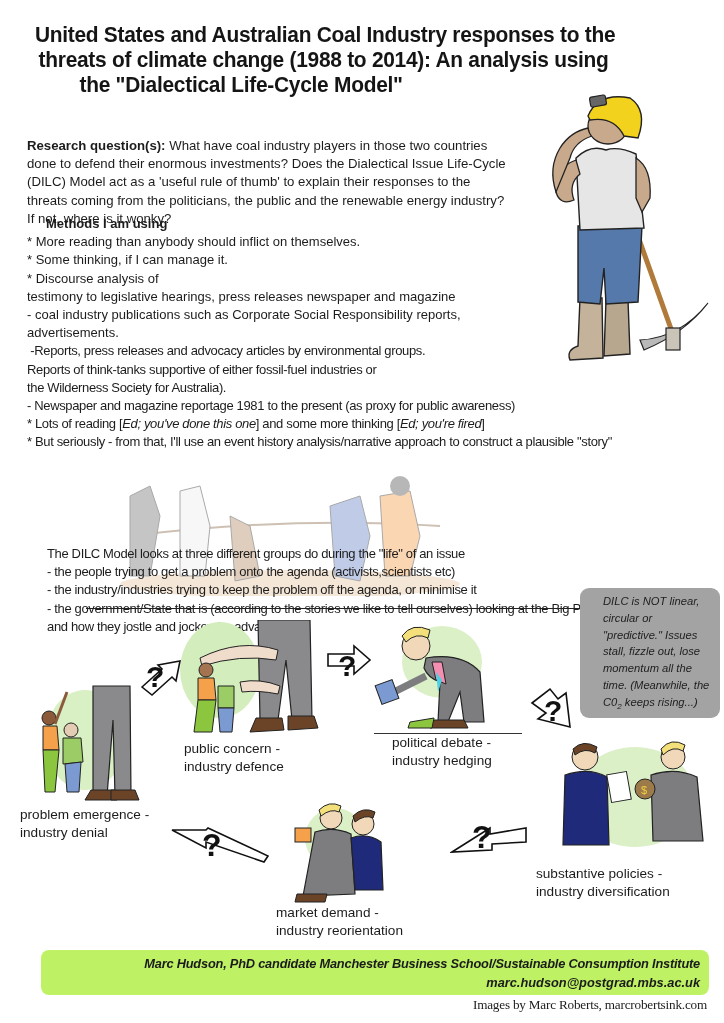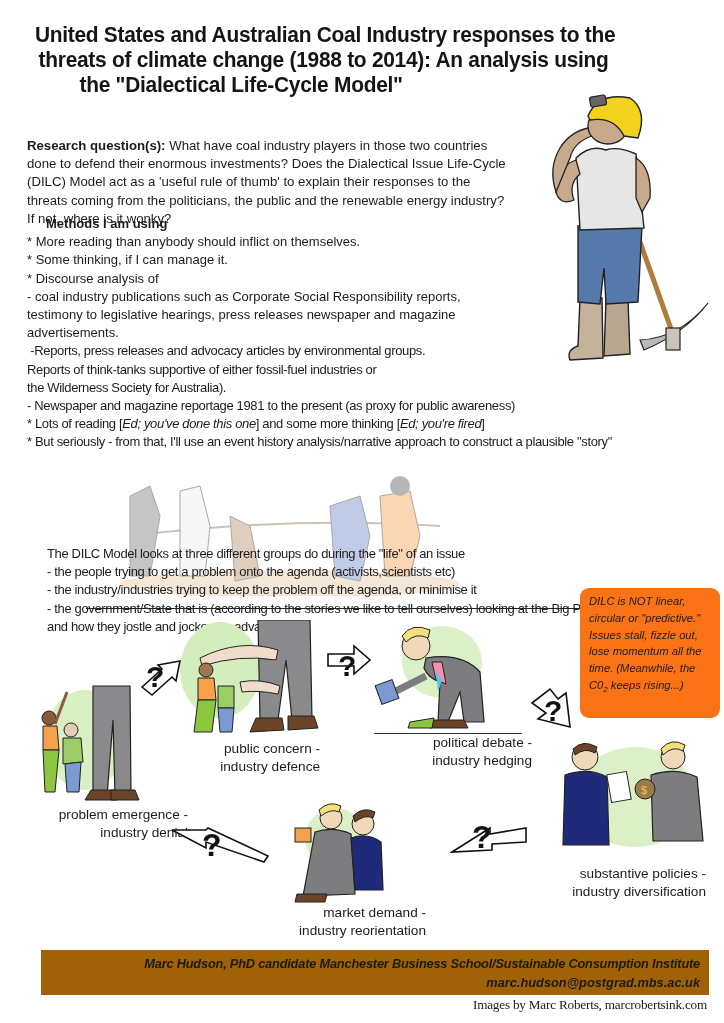--- a/index.html
+++ b/index.html
@@ -25,32 +25,32 @@
   .narrow { letter-spacing: -0.35px; }
   .dilc { top: 545px; width: 690px; margin-left: 20px; }
 
   .miner { position: absolute; left: 540px; top: 88px; width: 170px; height: 280px; }
   .tug { position: absolute; left: 110px; top: 476px; width: 360px; height: 120px; opacity: 0.42; }
 
   .hr-line { position: absolute; left: 86px; top: 608px; width: 494px; height: 1px; background: #222; }
 
   .note {
     position: absolute; left: 580px; top: 588px; width: 140px; height: 130px;
-    background: #f97316; border-radius: 9px; padding: 5px 7px 0 9px;
+    background: #a3a3a3; border-radius: 9px; padding: 5px 7px 0 23px;
     font-style: italic; font-size: 11.2px; line-height: 16.8px; color: #1d1d1d;
   }
   .note sub { font-size: 8px; }
 
-  .stage-label { position: absolute; text-align: right; font-size: 13.6px; line-height: 17.5px; color: #1c1c1c; }
+  .stage-label { position: absolute; text-align: left; font-size: 13.6px; line-height: 17.5px; color: #1c1c1c; }
   .illus { position: absolute; }
   .arrow { position: absolute; }
 
   .footer-box {
     position: absolute; left: 41px; top: 950px; width: 668px; height: 45px;
-    background: #a16207; border-radius: 0; padding: 4px 9px 0 0; text-align: right;
+    background: #bef264; border-radius: 8px; padding: 4px 9px 0 0; text-align: right;
     font-style: italic; font-weight: bold; font-size: 12.8px; line-height: 19px; color: #1b1b1b;
   }
   .footer-box .line1 { display: block; letter-spacing: -0.2px; }
   .credit { position: absolute; right: 17px; top: 997px; font-size: 13.2px; color: #1c1c1c; letter-spacing: -0.2px; font-family: Liberation Serif, serif; }
 </style>
 </head>
 <body>
 
 <h1 class="title">
   <span class="line l1">United States and Australian Coal Industry responses to the</span>
@@ -82,22 +82,22 @@
 
   <path d="M48 28 Q58 4 90 10 Q108 22 98 50 L84 48 Q74 28 50 32 Z" fill="#f2d21c" stroke="#222" stroke-width="1.4"></path>
   <rect x="50" y="8" width="16" height="10" rx="2" fill="#666" stroke="#222" stroke-width="1.2" transform="rotate(-10 58 13)"></rect>
 </svg>
 
 <div class="block methods">
   <div class="hdr">Methods I am using</div>
   <div>* More reading than anybody should inflict on themselves.</div>
   <div>* Some thinking, if I can manage it.</div>
   <div>* Discourse analysis of</div>
+  <div>testimony to legislative hearings, press releases newspaper and magazine</div>
   <div>- coal industry publications such as Corporate Social Responsibility reports,</div>
-  <div>testimony to legislative hearings, press releases newspaper and magazine</div>
   <div>advertisements.</div>
   <div class="narrow" style="white-space:pre"> -Reports, press releases and advocacy articles by environmental groups.</div>
   <div class="narrow">Reports of think-tanks supportive of either fossil-fuel industries or</div>
   <div class="narrow">the Wilderness Society for Australia).</div>
   <div class="narrow">- Newspaper and magazine reportage 1981 to the present (as proxy for public awareness)</div>
   <div class="narrow"><span>* Lots of reading [</span><i>Ed; you've done this one</i><span>] and some more thinking [</span><i>Ed; you're fired</i><span>]</span></div>
   <div class="narrow">* But seriously - from that, I'll use an event history analysis/narrative approach to construct a plausible "story"</div>
 </div>
 
 <svg class="tug" viewBox="0 0 360 120">

